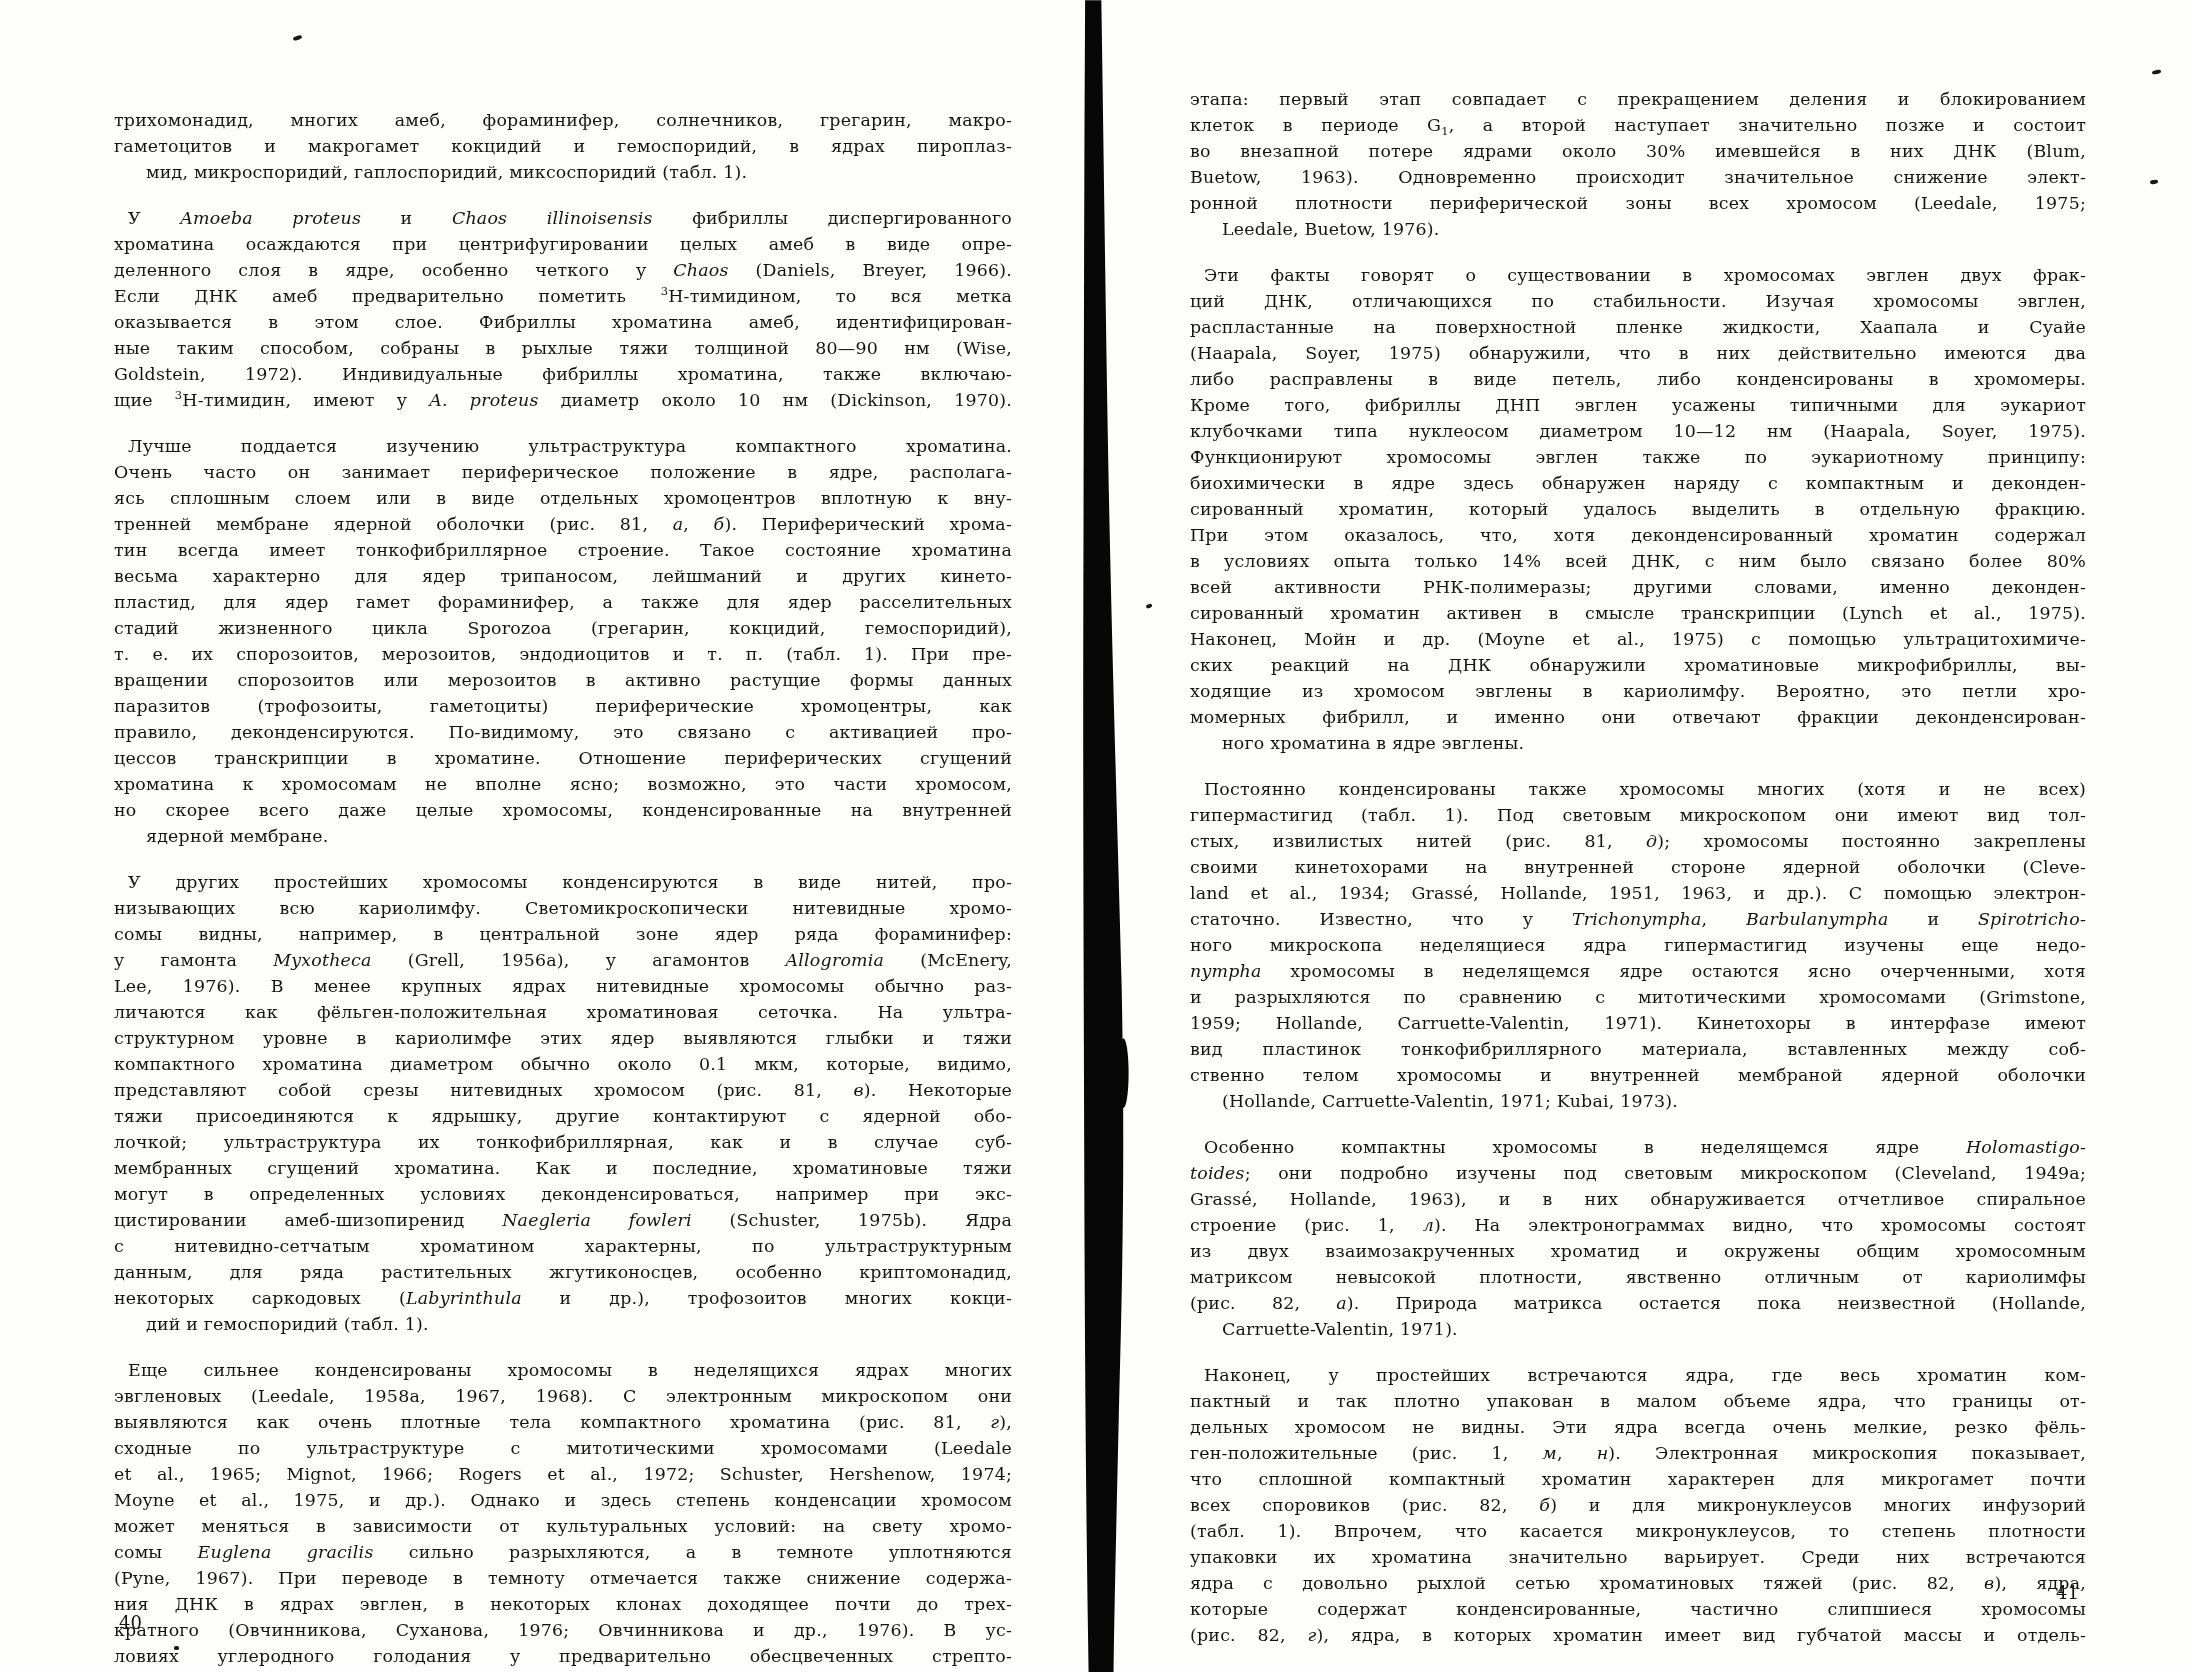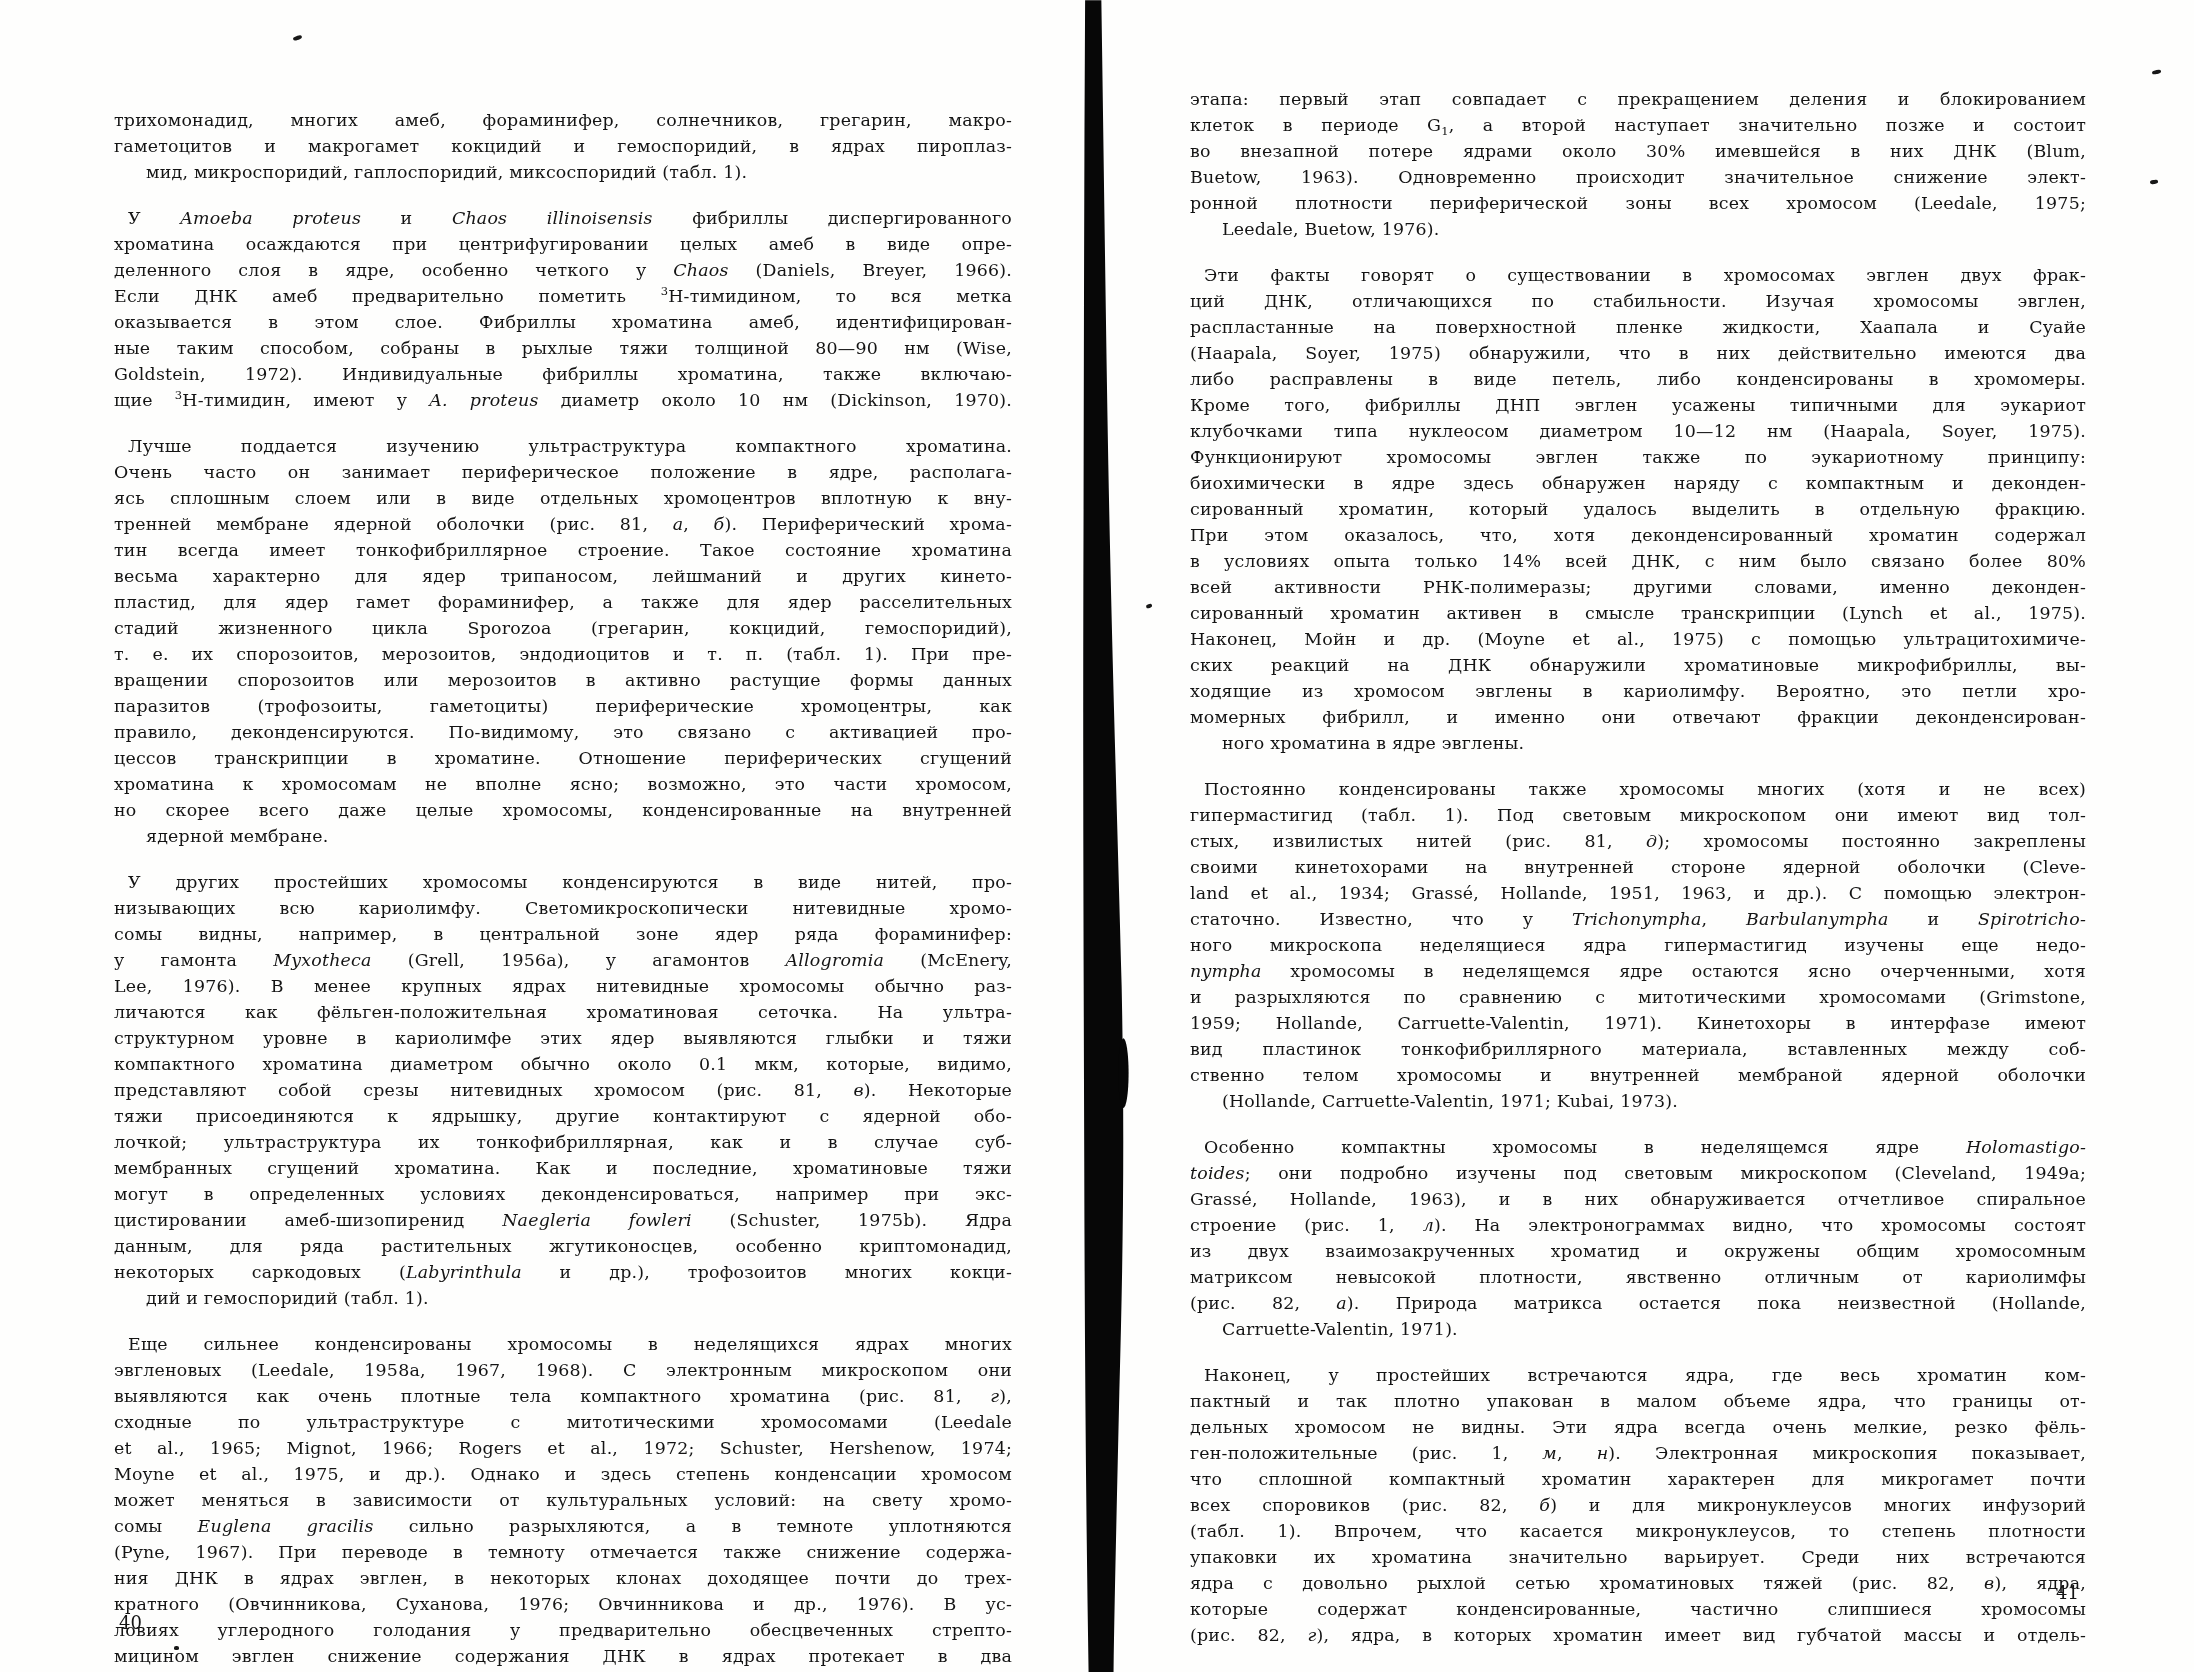--- a/index.html
+++ b/index.html
@@ -61,20 +61,21 @@
       <div class="line">Lee, 1976). В менее крупных ядрах нитевидные хромосомы обычно раз-</div>
       <div class="line">личаются как фёльген-положительная хроматиновая сеточка. На ультра-</div>
       <div class="line">структурном уровне в кариолимфе этих ядер выявляются глыбки и тяжи</div>
       <div class="line">компактного хроматина диаметром обычно около 0.1 мкм, которые, видимо,</div>
       <div class="line">представляют собой срезы нитевидных хромосом (рис. 81, <i>в</i>). Некоторые</div>
       <div class="line">тяжи присоединяются к ядрышку, другие контактируют с ядерной обо-</div>
       <div class="line">лочкой; ультраструктура их тонкофибриллярная, как и в случае суб-</div>
       <div class="line">мембранных сгущений хроматина. Как и последние, хроматиновые тяжи</div>
       <div class="line">могут в определенных условиях деконденсироваться, например при экс-</div>
       <div class="line">цистировании амеб-шизопиренид <i>Naegleria fowleri</i> (Schuster, 1975b). Ядра</div>
+      <div class="line">с нитевидно-сетчатым хроматином характерны, по ультраструктурным</div>
       <div class="line">данным, для ряда растительных жгутиконосцев, особенно криптомонадид,</div>
       <div class="line">некоторых саркодовых (<i>Labyrinthula</i> и др.), трофозоитов многих кокци-</div>
       <div class="line end">дий и гемоспоридий (табл. 1).</div>
       <div class="line indent">Еще сильнее конденсированы хромосомы в неделящихся ядрах многих</div>
       <div class="line">эвгленовых (Leedale, 1958a, 1967, 1968). С электронным микроскопом они</div>
       <div class="line">выявляются как очень плотные тела компактного хроматина (рис. 81, <i>г</i>),</div>
       <div class="line">сходные по ультраструктуре с митотическими хромосомами (Leedale</div>
       <div class="line">et al., 1965; Mignot, 1966; Rogers et al., 1972; Schuster, Hershenow, 1974;</div>
       <div class="line">Moyne et al., 1975, и др.). Однако и здесь степень конденсации хромосом</div>
       <div class="line">может меняться в зависимости от культуральных условий: на свету хромо-</div>

